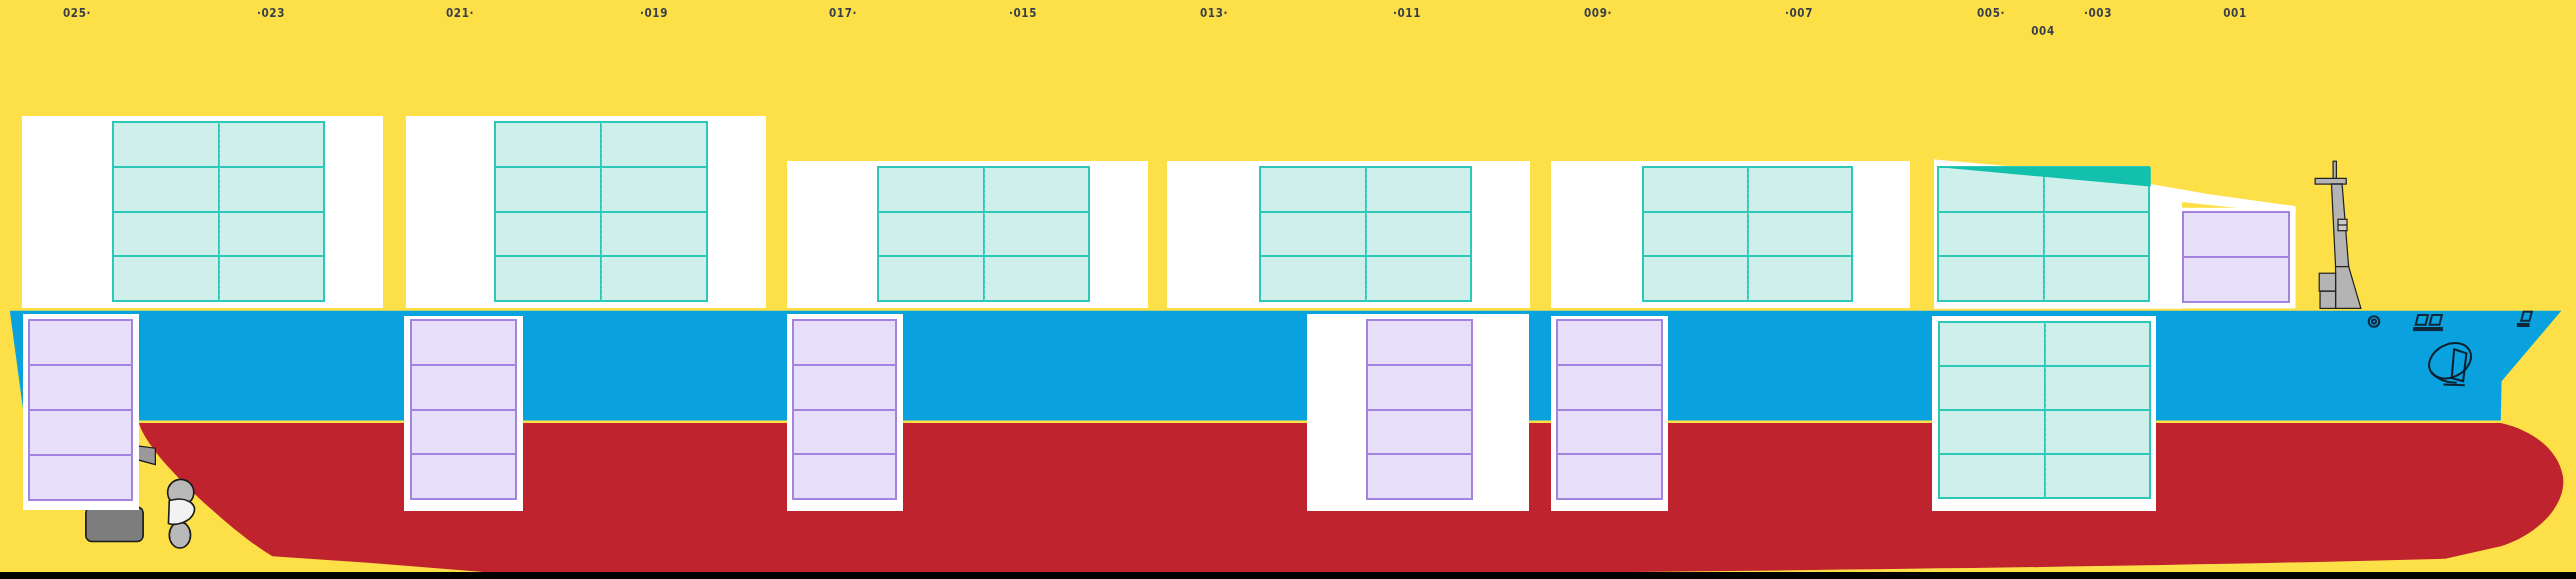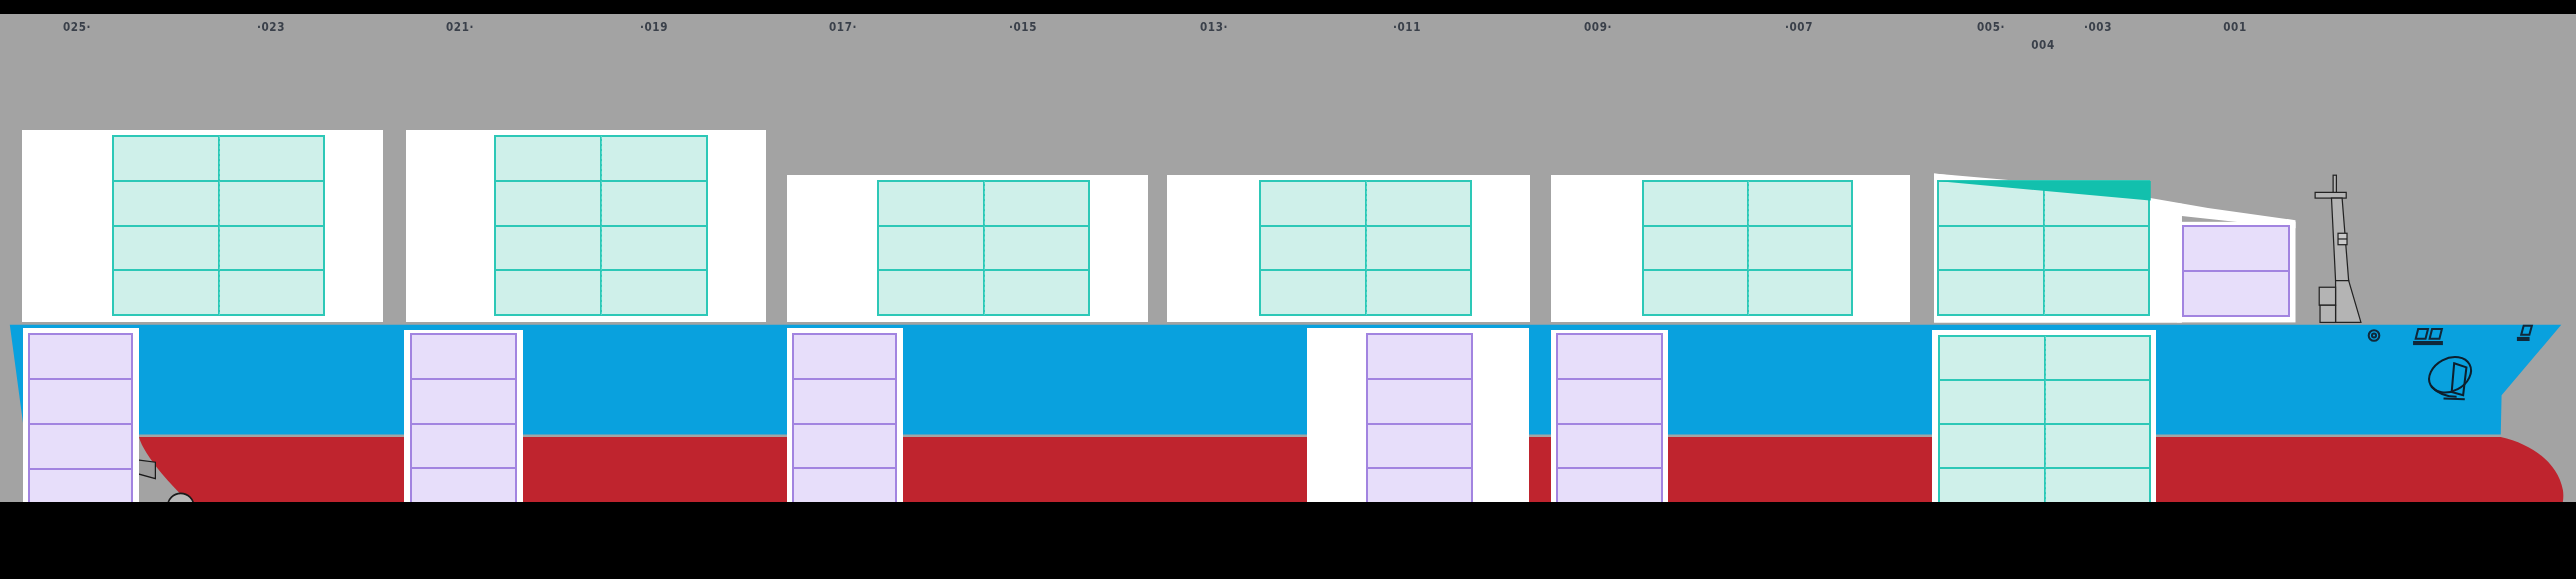--- a/index.html
+++ b/index.html
@@ -1,17 +1,17 @@
 <!DOCTYPE html>
 <html style="font-size:13px"><head>
 <meta charset="utf-8">
 <style>
   html,body{margin:0;padding:0;background:#000;}
-  #stage{position:relative;width:2576px;height:488px;background:#a3a3a3;overflow:hidden;
-         font-family:"DejaVu Sans", "Liberation Sans", sans-serif;margin-top:14px;}
+  #stage{position:relative;width:2576px;height:572px;background:#fde047;overflow:hidden;
+         font-family:"DejaVu Sans", "Liberation Sans", sans-serif;}
   .bay-label{position:absolute;color:#3a404a;font-size:13px;font-weight:bold;
              transform:translateX(-50%) scaleX(.8);white-space:nowrap;letter-spacing:0.8px;}
   .hold{position:absolute;background:#fff;}
   .cgrid{position:absolute;box-sizing:border-box;}
   .cgrid .cells{position:absolute;left:0;top:0;right:0;bottom:0;display:flex;flex-direction:column;}
   .crow{display:flex;flex:1;}
   .ccell{flex:1;box-sizing:border-box;}
   .teal .ccell{background:#cff0ea;border:1.3px solid #2dc8b7;}
   .teal{border:1.6px solid #2dc8b7;}
   .purple .ccell{background:#e7defa;border:1.3px solid #a284e0;}

